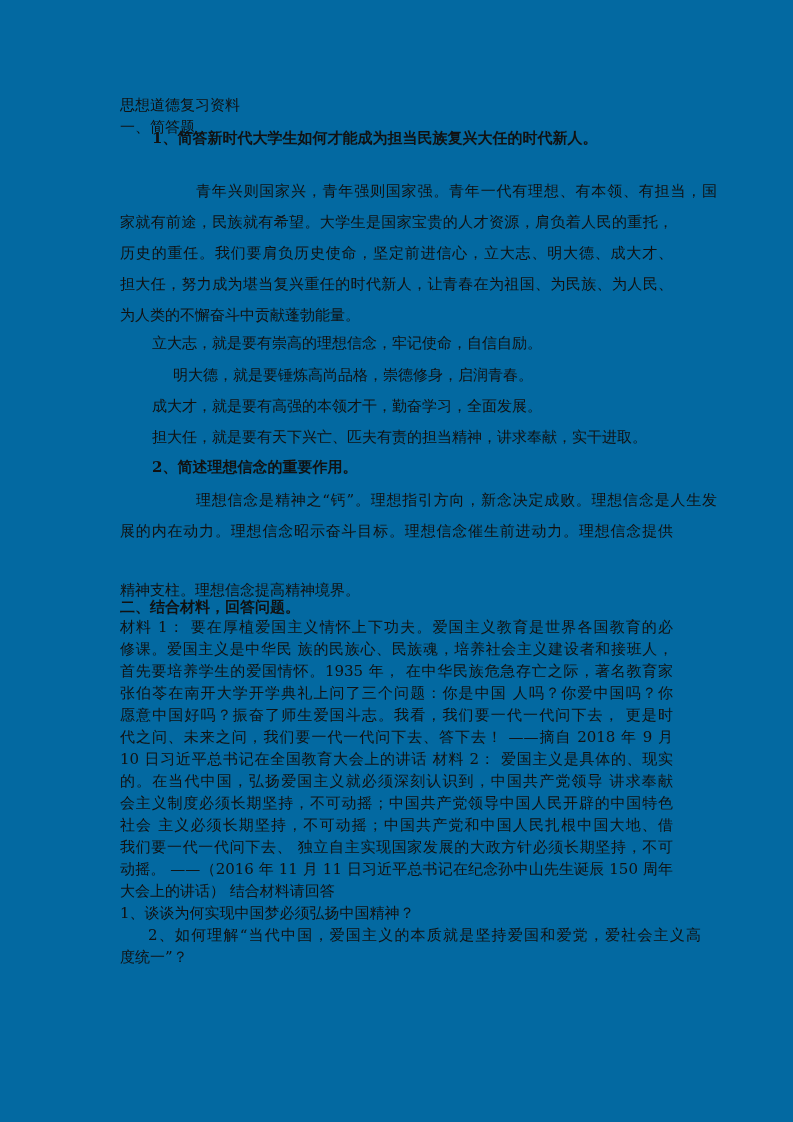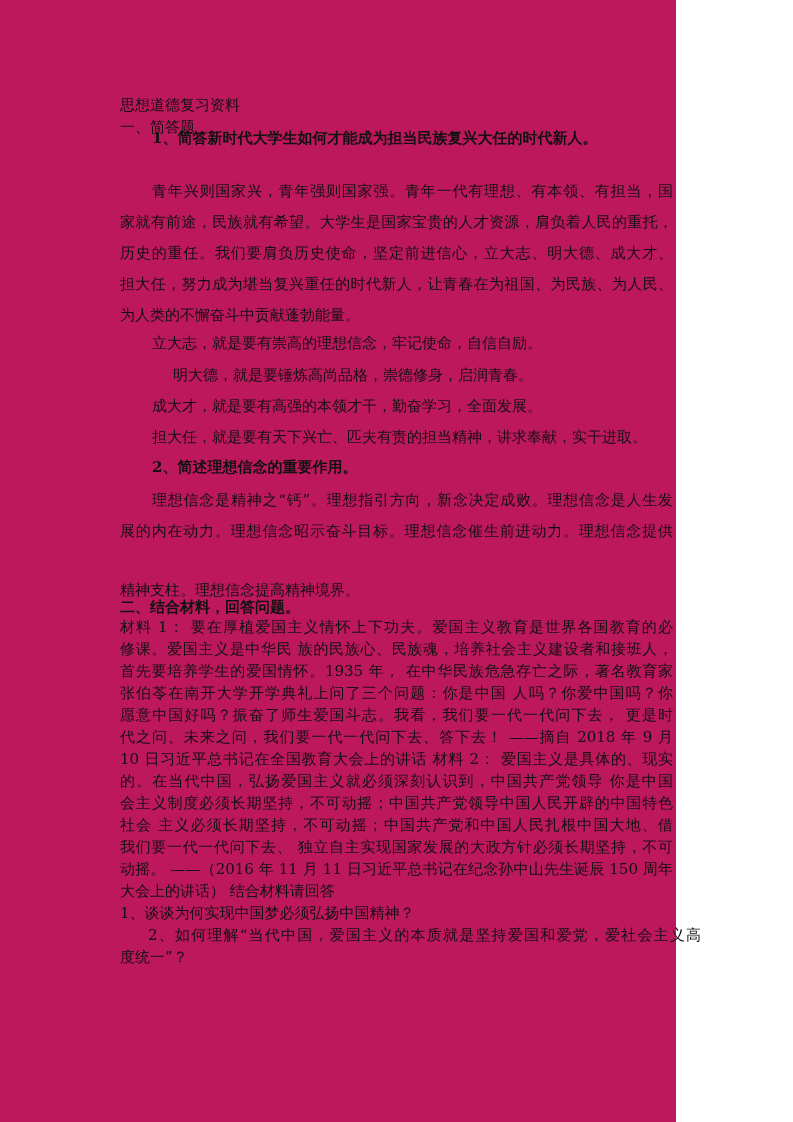--- a/index.html
+++ b/index.html
@@ -1,23 +1,23 @@
 <!DOCTYPE html>
 <html><head>
 <meta charset="utf-8">
 <style>
   html, body { margin: 0; padding: 0; background: #ffffff; }
   body { width: 793px; height: 1122px; position: relative; overflow: hidden;
          font-family: "DejaVu Serif", "Liberation Serif", serif; color: #111; }
-  .page { position: absolute; left: 0; top: 0; width: 676px; height: 1122px; background: #be185d; }
+  .page { position: absolute; left: 0; top: 0; width: 793px; height: 1122px; background: #0369a1; }
   .line { position: absolute; left: 120px; white-space: nowrap; font-size: 15px; line-height: 20px; }
   .bold { font-weight: bold; }
   .just { width: 553px; text-align: justify; text-align-last: justify; white-space: normal; }
   .ind { left: 152px; }
-  .ind.just { width: 521px; }
+  .ind.just { width: 521px; margin-left: 44px; }
 </style>
 </head>
 <body>
 
 <div class="page">
 
   <div class="line" style="top:95px;">思想道德复习资料</div>
   <div class="line" style="top:117px;">一、简答题</div>
 
   <div class="line ind bold" style="top:128px;">1、简答新时代大学生如何才能成为担当民族复兴大任的时代新人。</div>
@@ -41,21 +41,21 @@
 
   <div class="line bold" style="top:597px;">二、结合材料，回答问题。</div>
 
   <div class="line just" style="top:617px;">材料 1：  要在厚植爱国主义情怀上下功夫。爱国主义教育是世界各国教育的必</div>
   <div class="line just" style="top:639px;">修课。爱国主义是中华民 族的民族心、民族魂，培养社会主义建设者和接班人，</div>
   <div class="line just" style="top:661px;">首先要培养学生的爱国情怀。1935 年，  在中华民族危急存亡之际，著名教育家</div>
   <div class="line just" style="top:683px;">张伯苓在南开大学开学典礼上问了三个问题：你是中国 人吗？你爱中国吗？你</div>
   <div class="line just" style="top:705px;">愿意中国好吗？振奋了师生爱国斗志。我看，我们要一代一代问下去，  更是时</div>
   <div class="line just" style="top:727px;">代之问、未来之问，我们要一代一代问下去、答下去！  ——摘自 2018 年 9 月</div>
   <div class="line just" style="top:749px;">10 日习近平总书记在全国教育大会上的讲话 材料 2：  爱国主义是具体的、现实</div>
-  <div class="line just" style="top:771px;">的。在当代中国，弘扬爱国主义就必须深刻认识到，中国共产党领导  你是中国</div>
+  <div class="line just" style="top:771px;">的。在当代中国，弘扬爱国主义就必须深刻认识到，中国共产党领导  讲求奉献</div>
   <div class="line just" style="top:793px;">会主义制度必须长期坚持，不可动摇；中国共产党领导中国人民开辟的中国特色</div>
   <div class="line just" style="top:815px;">社会 主义必须长期坚持，不可动摇；中国共产党和中国人民扎根中国大地、借</div>
   <div class="line just" style="top:837px;">我们要一代一代问下去、  独立自主实现国家发展的大政方针必须长期坚持，不可</div>
   <div class="line just" style="top:859px;">动摇。 ——（2016 年 11 月 11 日习近平总书记在纪念孙中山先生诞辰 150 周年</div>
   <div class="line" style="top:881px;">大会上的讲话）  结合材料请回答</div>
 
   <div class="line" style="top:903px;">1、谈谈为何实现中国梦必须弘扬中国精神？</div>
   <div class="line just" style="top:925px;margin-left:28px;">2、如何理解“当代中国，爱国主义的本质就是坚持爱国和爱党，爱社会主义高</div>
   <div class="line" style="top:947px;">度统一”？</div>
 

